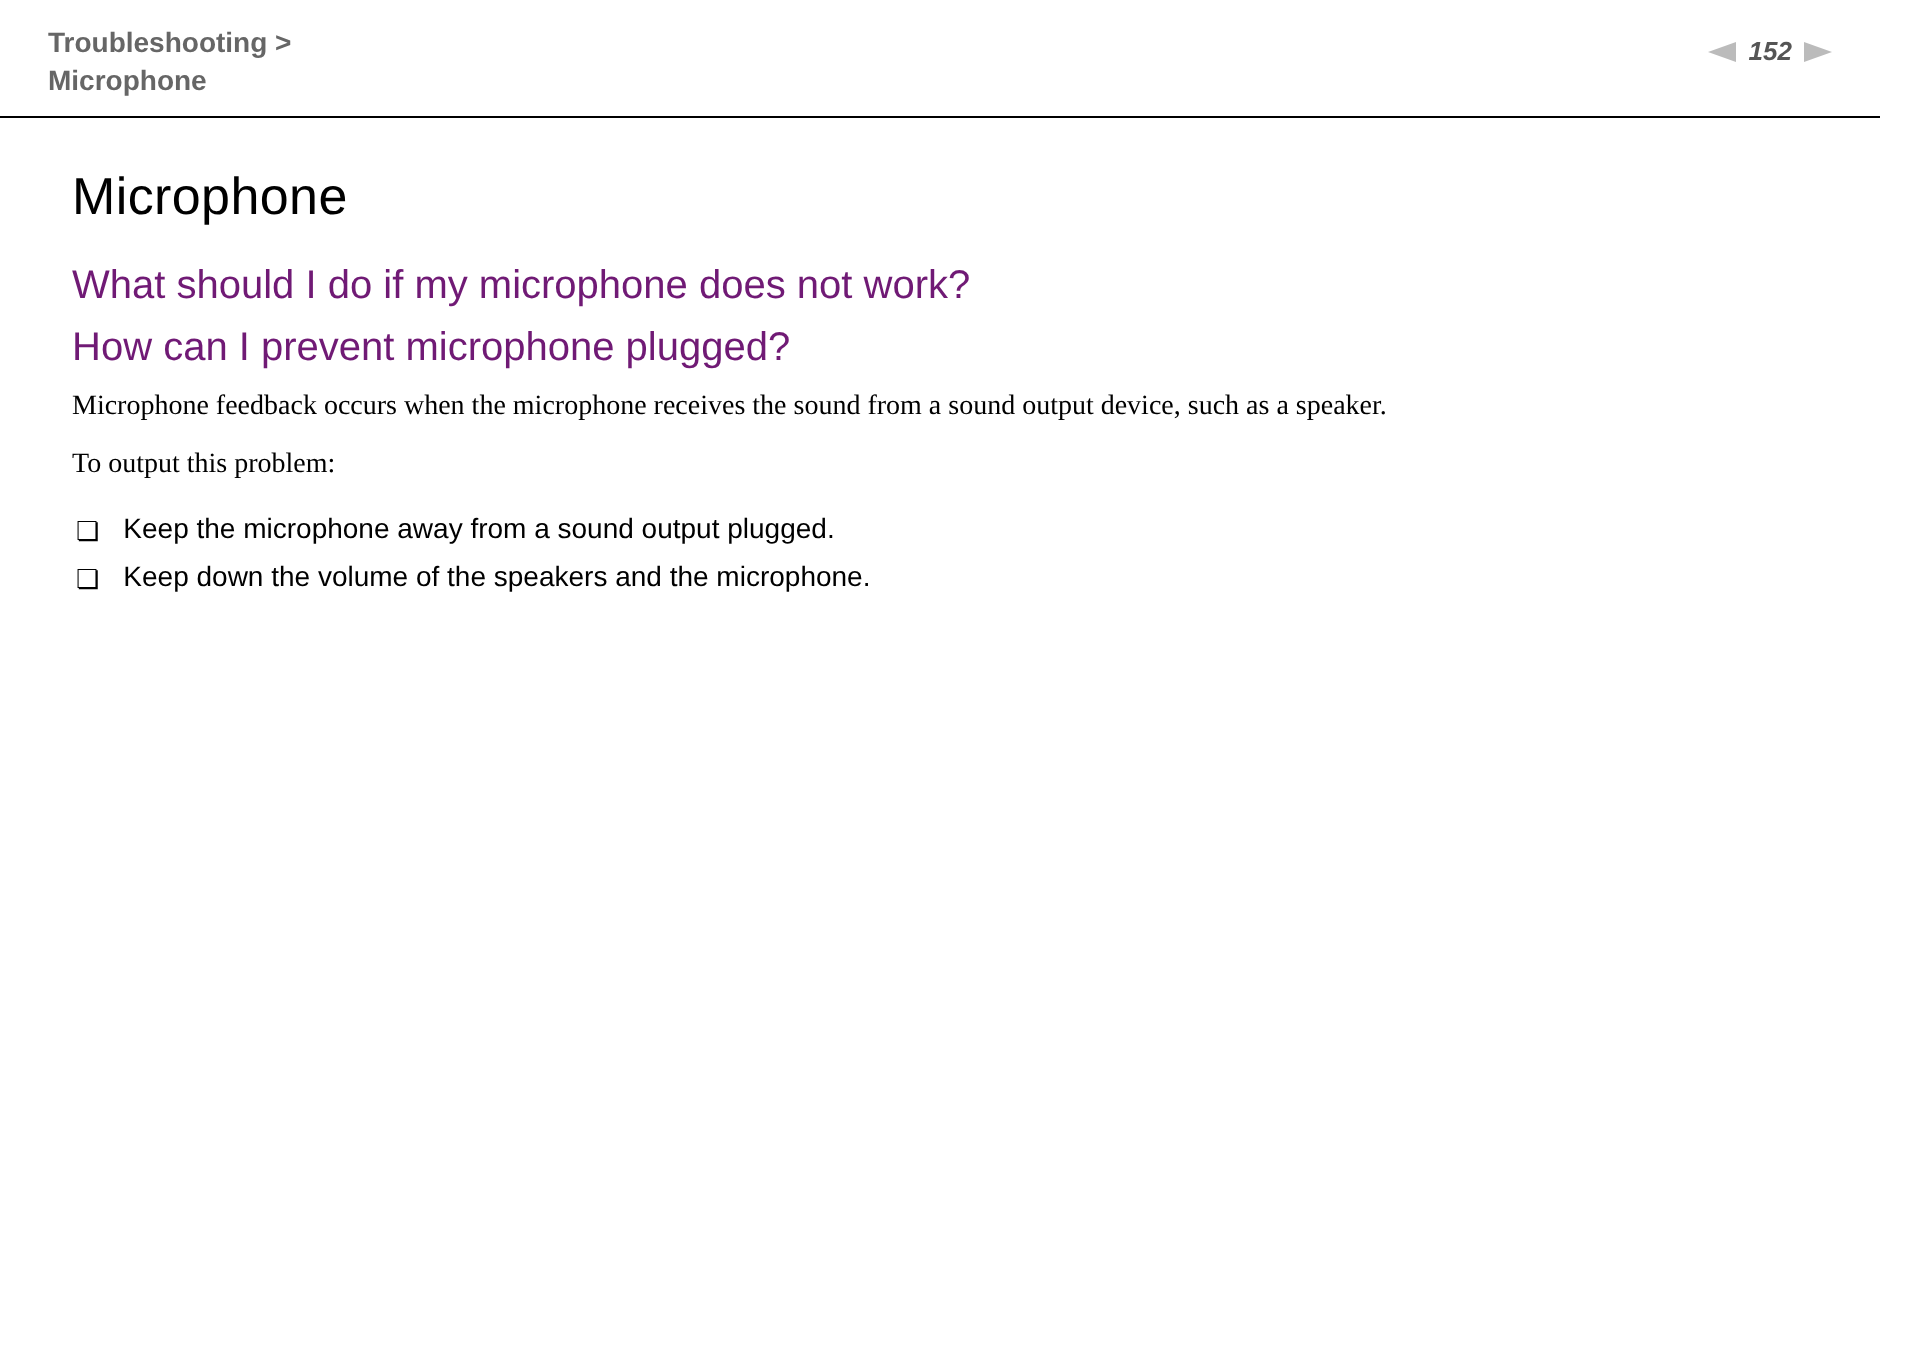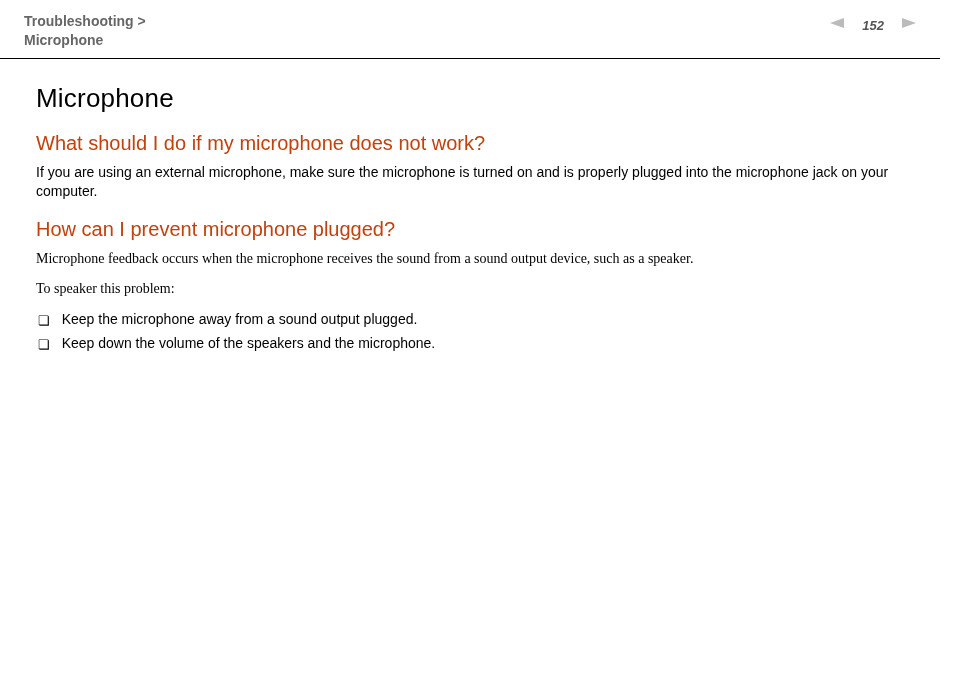--- a/index.html
+++ b/index.html
@@ -13,21 +13,22 @@
     border-bottom: 1.5px solid #000;
   }
   .breadcrumb {
     font-size: 14px;
     font-weight: bold;
     color: #666;
     line-height: 1.35;
   }
   .pagenav {
     display: flex;
-    gap: 18px;
+    align-items: center;
+    gap: 6px;
     padding-top: 6px;
   }
   .pagenum {
     font-size: 13px;
     font-weight: bold;
     font-style: italic;
     color: #555;
   }
   .arrow-left, .arrow-right {
     width: 0; height: 0;
@@ -40,21 +41,21 @@
   .h1 {
     font-size: 26px;
     font-weight: normal;
     color: #000;
     margin-bottom: 18px;
     letter-spacing: 0.2px;
   }
   .h2 {
     font-size: 20px;
     font-weight: normal;
-    color: #c2410c;
+    color: #701a75;
     margin-bottom: 8px;
   }
   .para {
     font-size: 14px;
     line-height: 1.4;
     margin-bottom: 16px;
     color: #000;
   }
   .para-tight { margin-bottom: 10px; font-family: Liberation Serif, serif; }
   .bullets { margin-top: 2px; }
@@ -88,25 +89,24 @@
       <div class="arrow-left"></div>
       <span class="pagenum">152</span>
       <div class="arrow-right"></div>
     </div>
   </div>
 
   <div class="content">
     <h1 class="h1">Microphone</h1>
 
     <h2 class="h2">What should I do if my microphone does not work?</h2>
-    <p class="para">If you are using an external microphone, make sure the microphone is turned on and is properly plugged into the microphone jack on your computer.</p>
 
     <h2 class="h2">How can I prevent microphone plugged?</h2>
     <p class="para para-tight">Microphone feedback occurs when the microphone receives the sound from a sound output device, such as a speaker.</p>
-    <p class="para para-tight">To speaker this problem:</p>
+    <p class="para para-tight">To output this problem:</p>
 
     <div class="bullets">
       <div class="bullet-row">
         <span class="bullet-mark">❏</span>
         <span>Keep the microphone away from a sound output plugged.</span>
       </div>
       <div class="bullet-row">
         <span class="bullet-mark">❏</span>
         <span>Keep down the volume of the speakers and the microphone.</span>
       </div>

